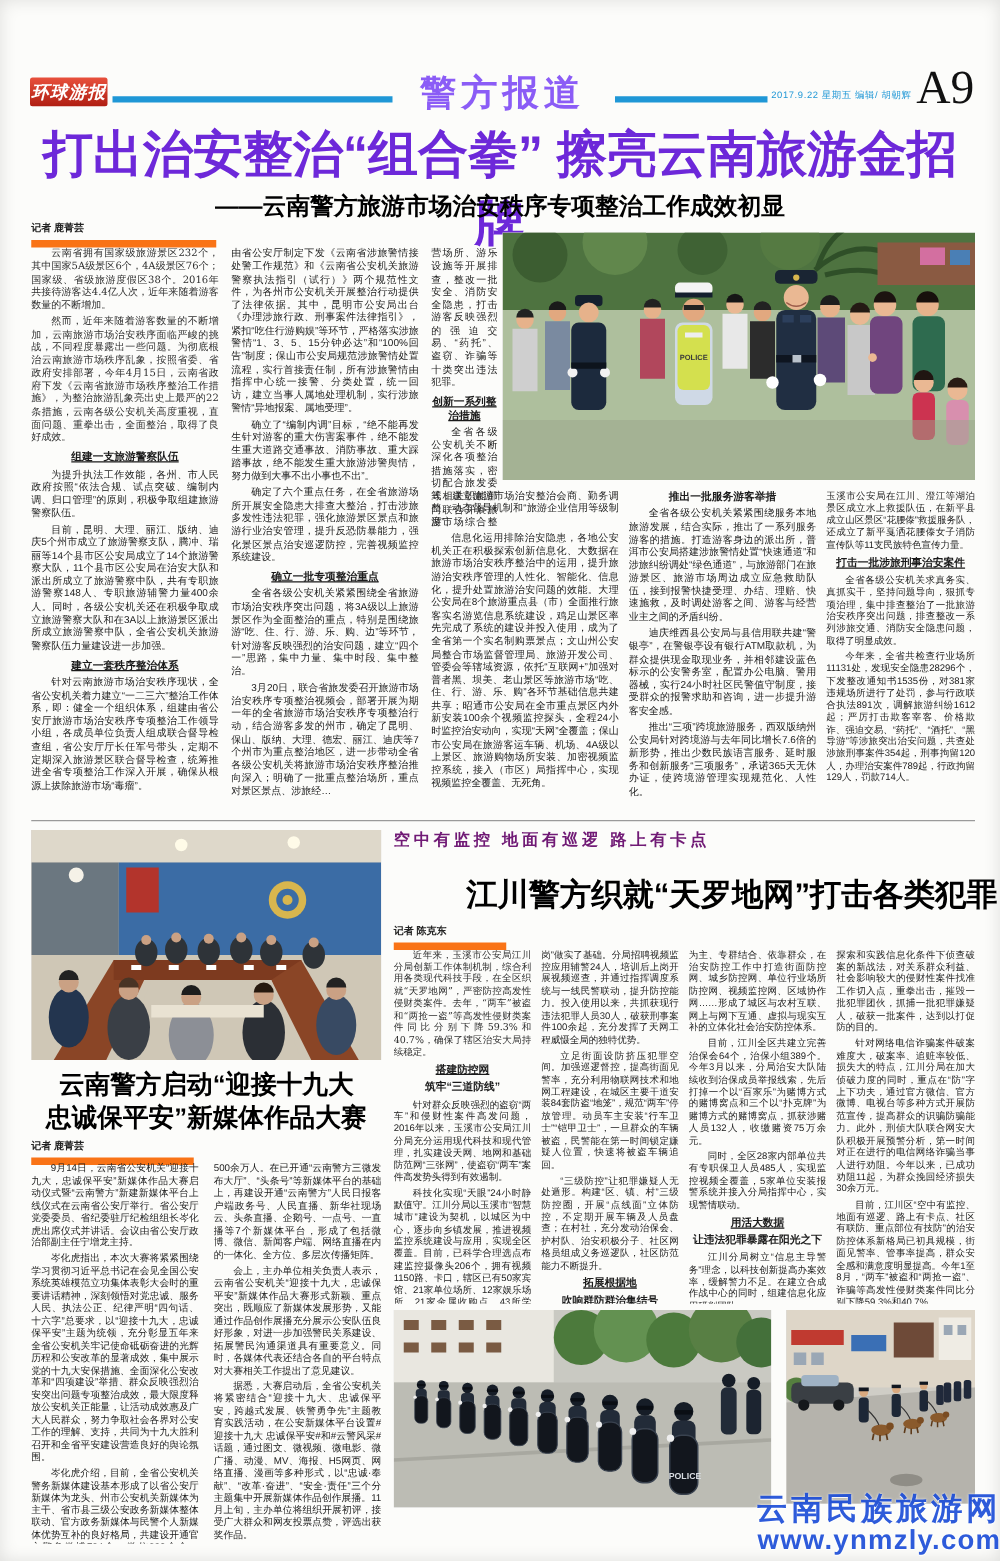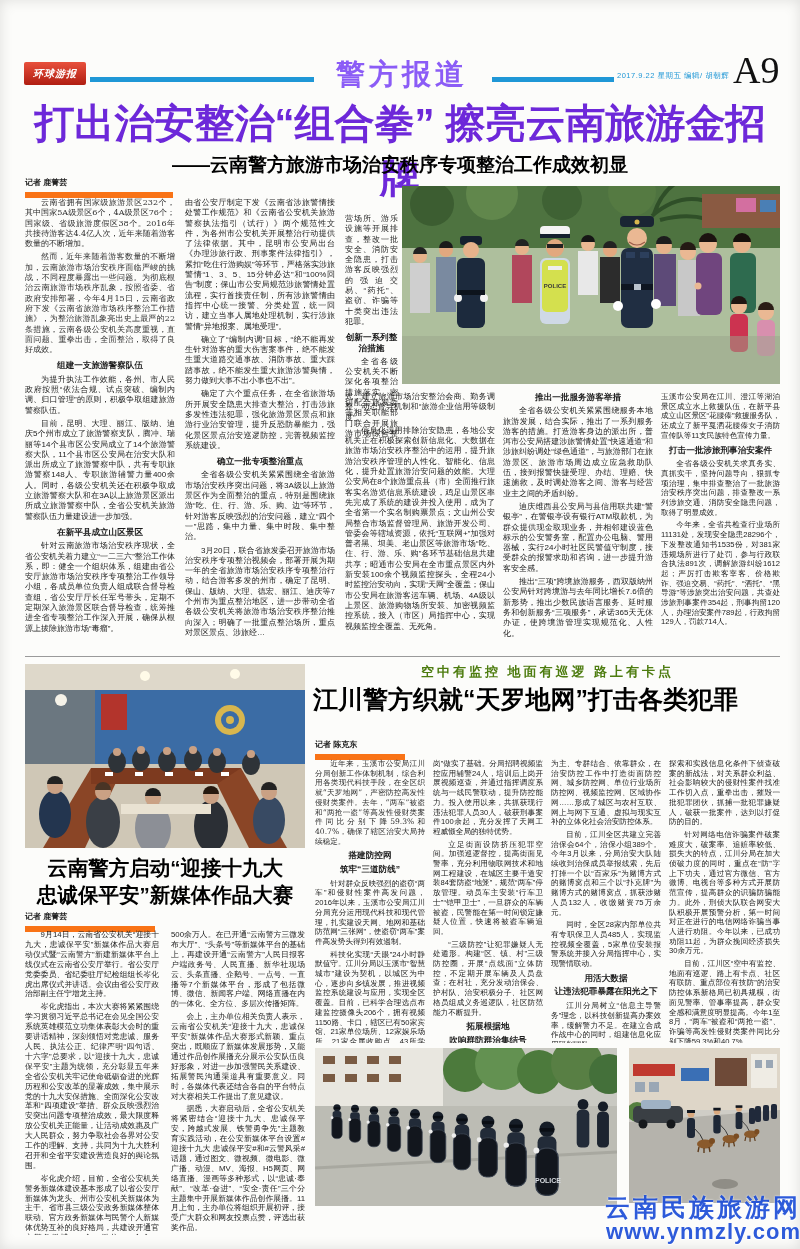--- a/index.html
+++ b/index.html
@@ -1,52 +1,52 @@
 <!DOCTYPE html>
 <html><head>
 <meta charset="utf-8">
 <style>
   html,body{margin:0;padding:0;}
   body{width:800px;height:1249px;position:relative;background:#eceae6;font-family:"Liberation Sans",sans-serif;}
   .page{position:absolute;left:0;top:0;width:800px;height:1249px;background:#fcfcfa;box-shadow:inset 0 0 14px rgba(0,0,0,.12);overflow:hidden;}
   .abs{position:absolute;}
   
-  .masthead-box{left:24px;top:62px;width:62px;height:23px;background:linear-gradient(180deg,#e8503c,#b01e12);color:#fff;font-weight:bold;font-style:italic;font-size:10px;line-height:23px;text-align:center;letter-spacing:1px;border-radius:2px;}
+  .masthead-box{left:24px;top:62px;width:62px;height:23px;background:linear-gradient(180deg,#e8503c,#b01e12);color:#fff;font-weight:bold;font-style:italic;font-size:14px;line-height:23px;text-align:center;letter-spacing:1px;border-radius:2px;}
   .rule-left{left:90px;top:77px;width:224px;height:5px;background:#1f97d6;}
   .rule-right{left:492px;top:77px;width:122px;height:5px;background:#1f97d6;}
   .section-title{left:312px;top:55px;width:180px;text-align:center;font-size:29px;font-weight:900;color:#8b5cf6;letter-spacing:4px;}
   .dateline{left:617px;top:71px;width:118px;font-size:7.5px;color:#1f97d6;letter-spacing:.5px;}
   .pageno{left:733px;top:48px;font-family:"Liberation Serif",serif;font-size:38px;color:#111;}
   
   .headline{left:28px;top:96px;width:744px;margin:0;text-align:center;font-size:40px;font-weight:900;color:#6d28d9;letter-spacing:0;}
   .subhead{left:28px;top:152px;width:744px;margin:0;text-align:center;font-size:19px;font-weight:bold;color:#000;}
   .byline{font-size:8px;color:#222;border-bottom:6px solid #f97316;padding-bottom:4px;font-weight:bold;}
   .byline-main{left:25px;top:177px;width:148px;}
   
   .col{overflow:hidden;text-align:justify;color:#1b1b1b;font-size:8px;line-height:10.3px;}
   .col p{margin:0 0 3px;text-indent:2em;}
   .col p.cont{text-indent:0;}
-  .col .sub{margin:5px 0 4px;text-align:center;font-weight:bold;font-size:8.6px;text-indent:0;}
+  .col .sub{margin:5px 0 4px;text-align:center;font-weight:bold;font-size:8.6px;text-indent:0;text-decoration:underline;}
   .col .sub2{margin:0 0 4px;text-align:center;font-weight:bold;font-size:8.6px;text-indent:0;}
   .lede{font-family:"DejaVu Serif",serif;color:#2e2e2e;}
   #m-col1{left:25px;top:198px;width:150px;height:492px;}
   #m-col2{left:185px;top:198px;width:150px;height:492px;}
-  #m-col3a{left:345px;top:214px;width:53px;height:224px;}
+  #m-col3a{left:345px;top:198px;width:53px;height:224px;}
   #m-col3b{left:345px;top:392px;width:150px;height:258px;}
   #m-col4{left:503px;top:392px;width:150px;height:258px;}
   #m-col5{left:661px;top:392px;width:119px;height:258px;font-size:7.6px;line-height:9.7px;}
   .sep{left:25px;top:656px;width:755px;height:1px;background:#9a9a9a;}
   
   .bl-headline{left:25px;top:854px;width:280px;margin:0;text-align:center;font-size:20.5px;font-weight:900;line-height:27px;color:#000;}
   .bl-byline{left:25px;top:911px;width:130px;}
   #bl-col1{left:25px;top:930px;width:134px;height:305px;font-size:7.8px;line-height:9.9px;}
   #bl-col2{left:171px;top:930px;width:134px;height:305px;font-size:7.8px;line-height:9.9px;}
   
-  .br-kicker{left:315px;top:663px;width:465px;margin:0;text-align:center;font-size:13px;font-weight:900;letter-spacing:3px;color:#4d7c0f;}
-  .br-headline{left:313px;top:683px;width:469px;margin:0;text-align:left;font-size:25px;font-weight:900;color:#000;}
+  .br-kicker{left:315px;top:663px;width:465px;margin:0;font-size:13px;font-weight:900;letter-spacing:3px;color:#701a75;}
+  .br-headline{left:313px;top:683px;width:469px;margin:16px;text-align:right;font-size:25px;font-weight:900;color:#000;}
   .br-byline{left:315px;top:739px;width:90px;}
   #br-col1,#br-col2,#br-col3,#br-col4{top:759px;height:284px;font-size:7.6px;line-height:9.7px;}
   #br-col1{left:315px;width:110px;}
   #br-col2{left:433px;width:110px;}
   #br-col3{left:551px;width:110px;}
   #br-col4{left:669px;width:111px;}
   
   .photo{overflow:hidden;background:#ddd;}
   #m-photo{left:402px;top:186px;width:378px;height:198px;}
   #bl-photo{left:25px;top:664px;width:280px;height:184px;}
@@ -75,21 +75,21 @@
   <h1 class="abs headline">打出治安整治“组合拳” 擦亮云南旅游金招牌</h1>
   <h2 class="abs subhead">——云南警方旅游市场治安秩序专项整治工作成效初显</h2>
   <div class="abs byline byline-main">记者 鹿菁芸</div>
 
   <div class="abs col" id="m-col1">
     <p class="lede">云南省拥有国家级旅游景区232个，其中国家5A级景区6个，4A级景区76个；国家级、省级旅游度假区38个。2016年共接待游客达4.4亿人次，近年来随着游客数量的不断增加。</p>
     <p class="lede">然而，近年来随着游客数量的不断增加，云南旅游市场治安秩序面临严峻的挑战，不同程度暴露出一些问题。为彻底根治云南旅游市场秩序乱象，按照省委、省政府安排部署，今年4月15日，云南省政府下发《云南省旅游市场秩序整治工作措施》，为整治旅游乱象亮出史上最严的22条措施，云南各级公安机关高度重视，直面问题、重拳出击，全面整治，取得了良好成效。</p>
     <div class="sub">组建一支旅游警察队伍</div>
     <p>为提升执法工作效能，各州、市人民政府按照“依法合规、试点突破、编制内调、归口管理”的原则，积极争取组建旅游警察队伍。</p>
     <p>目前，昆明、大理、丽江、版纳、迪庆5个州市成立了旅游警察支队，腾冲、瑞丽等14个县市区公安局成立了14个旅游警察大队，11个县市区公安局在治安大队和派出所成立了旅游警察中队，共有专职旅游警察148人、专职旅游辅警力量400余人。同时，各级公安机关还在积极争取成立旅游警察大队和在3A以上旅游景区派出所成立旅游警察中队，全省公安机关旅游警察队伍力量建设进一步加强。</p>
-    <div class="sub">在新平县成立山区景区</div>
+    <div class="sub">建立一套秩序整治体系</div>
     <p>针对云南旅游市场治安秩序现状，全省公安机关着力建立“一二三六”整治工作体系，即：健全一个组织体系，组建由省公安厅旅游市场治安秩序专项整治工作领导小组，各成员单位负责人组成联合督导检查组，省公安厅厅长任军号带头，定期不定期深入旅游景区联合督导检查，统筹推进全省专项整治工作深入开展，确保从根源上拔除旅游市场“毒瘤”。</p>
   </div>
 
   <div class="abs col" id="m-col2">
     <p class="cont">由省公安厅制定下发《云南省涉旅警情接处警工作规范》和《云南省公安机关旅游警察执法指引（试行）》两个规范性文件，为各州市公安机关开展整治行动提供了法律依据。其中，昆明市公安局出台《办理涉旅行政、刑事案件法律指引》，紧扣“吃住行游购娱”等环节，严格落实涉旅警情“1、3、5、15分钟必达”和“100%回告”制度；保山市公安局规范涉旅警情处置流程，实行首接责任制，所有涉旅警情由指挥中心统一接警、分类处置，统一回访，建立当事人属地处理机制，实行涉旅警情“异地报案、属地受理”。</p>
     <p>确立了“编制内调”目标，“绝不能再发生针对游客的重大伤害案事件，绝不能发生重大道路交通事故、消防事故、重大踩踏事故，绝不能发生重大旅游涉警舆情，努力做到大事不出小事也不出”。</p>
     <p>确定了六个重点任务，在全省旅游场所开展安全隐患大排查大整治，打击涉旅多发性违法犯罪，强化旅游景区景点和旅游行业治安管理，提升反恐防暴能力，强化景区景点治安巡逻防控，完善视频监控系统建设。</p>
     <div class="sub">确立一批专项整治重点</div>
     <p>全省各级公安机关紧紧围绕全省旅游市场治安秩序突出问题，将3A级以上旅游景区作为全面整治的重点，特别是围绕旅游“吃、住、行、游、乐、购、边”等环节，针对游客反映强烈的治安问题，建立“四个一”思路，集中力量、集中时段、集中整治。</p>
     <p>3月20日，联合省旅发委召开旅游市场治安秩序专项整治视频会，部署开展为期一年的全省旅游市场治安秩序专项整治行动，结合游客多发的州市，确定了昆明、保山、版纳、大理、德宏、丽江、迪庆等7个州市为重点整治地区，进一步带动全省各级公安机关将旅游市场治安秩序整治推向深入；明确了一批重点整治场所，重点对景区景点、涉旅经…</p>

